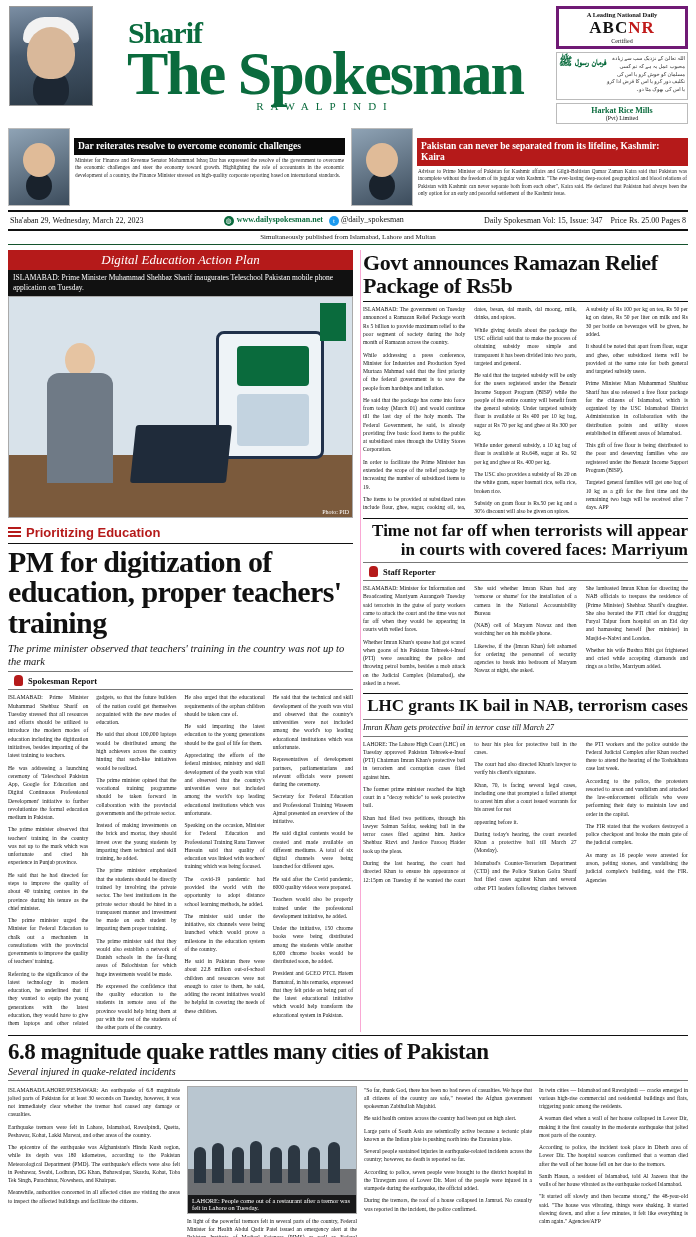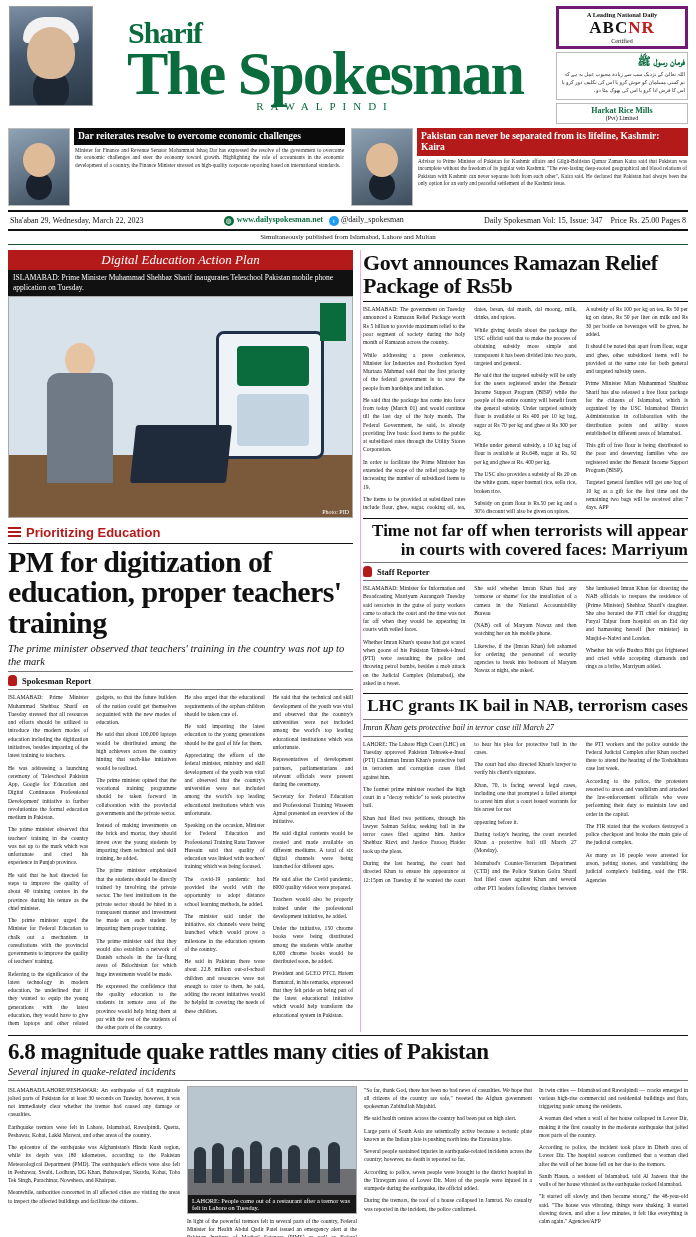--- a/index.html
+++ b/index.html
@@ -43,41 +43,41 @@
     font-size:62px; font-weight:bold; color:#0a6b3d;
     line-height:0.95; letter-spacing:-2px; white-space:nowrap;
   }
   .title-sub { font-size:11px; letter-spacing:7px; color:#0a6b3d; margin-top:-2px; }
   .mh-right { width:132px; display:flex; flex-direction:column; gap:3px; }
   .abc-box { border:3px solid #701a75; text-align:center; padding:2px 1px; }
   .abc-top { font-size:6.5px; font-weight:bold; }
   .abc-mid { font-size:17px; font-weight:bold; letter-spacing:1px; }
   .abc-mid .nr { color:#c01a1a; }
   .abc-bot { font-size:6px; }
-  .urdu-box { border:1px solid #bbb; flex:1; padding:2px; display:flex; flex-direction:column; }
+  .urdu-box { border:1px solid #bbb; flex:1; padding:2px; display:flex; flex-direction:row; }
   .urdu-title { font-size:11px; color:#0a6b3d; text-align:right; font-weight:bold; }
   .urdu-lines { flex:1; font-size:5.2px; line-height:1.5; text-align:right; color:#333; direction:rtl; }
   .mill-box { border:1px solid #bbb; text-align:center; padding:2px; }
   .mill-t { font-size:8px; font-weight:bold; color:#0a6b3d; }
   .mill-s { font-size:6px; }
 
   
   .teasers { display:flex; gap:6px; margin-top:4px; height:78px; }
   .teaser { flex:1; display:flex; gap:4px; }
   .teaser-photo {
     width:62px; flex:none; border:1px solid #bbb;
     background:linear-gradient(160deg,#8fa3b5,#3c4c5c);
     position:relative; overflow:hidden;
   }
   .teaser-photo::after{
     content:""; position:absolute; left:50%; top:14px; transform:translateX(-50%);
     width:32px; height:34px; border-radius:50%; background:#e0bb98;
     box-shadow:0 26px 0 -3px #19222c;
   }
-  .teaser-body { flex:1; min-width:0; }
+  .teaser-body { flex:1; min-width:0;margin-top:10px; }
   .teaser-head {
     background:#0a0a0a; color:#fff; font-size:9.5px; font-weight:bold;
     padding:3px 4px; line-height:1.15;
   }
   .teaser-head.red { background:#b51a1a; }
   .teaser-text { font-size:5.3px; line-height:1.42; text-align:justify; padding:2px 1px 0 1px; color:#222; }
 
   
   .infobar {
     margin-top:4px; border-top:2px solid #111; border-bottom:2px solid #111;
@@ -149,21 +149,21 @@
   .kicker .bars i { position:absolute; left:0; right:0; height:2px; background:#b51a1a; }
   .kicker .bars i:nth-child(1){ top:0 } .kicker .bars i:nth-child(2){ top:4px } .kicker .bars i:nth-child(3){ top:8px }
   .kicker-text { color:#b51a1a; font-size:13px; font-weight:bold; font-family:"Liberation Sans", sans-serif; }
   hr.rule { border:0; border-top:1px solid #111; margin:3px 0; }
   hr.thin { border:0; border-top:1px solid #777; margin:3px 0; }
 
   .head-xl {
     font-size:30px; font-weight:bold; line-height:1.03; letter-spacing:-0.6px; margin:2px 0 3px;
   }
   .deck { font-size:10.5px; font-style:italic; line-height:1.25; margin-bottom:3px; }
-  .byline { display:flex; align-items:center; gap:5px; font-size:8.5px; font-weight:bold; margin:3px 0; }
+  .byline { display:flex; align-items:center; gap:5px; font-size:8.5px; font-weight:bold; margin:3px 6px; }
   .byline .mic { width:9px; height:11px; background:#b51a1a; border-radius:4px 4px 2px 2px; }
   .cols-3 { column-count:3; column-gap:9px; column-rule:0; }
   .cols-4 { column-count:4; column-gap:8px; }
   .bodytext { font-size:5.6px; line-height:1.48; text-align:justify; }
   .bodytext p { margin:0 0 4px; }
 
   .head-lg { font-size:22px; font-weight:bold; line-height:1.05; letter-spacing:-0.4px; margin:1px 0 4px; }
   .head-md { font-size:17px; font-weight:bold; line-height:1.08; margin:2px 0 3px;text-align:right; }
   .subdeck { font-size:8px; font-style:italic; line-height:1.25; margin-bottom:3px; }
 

